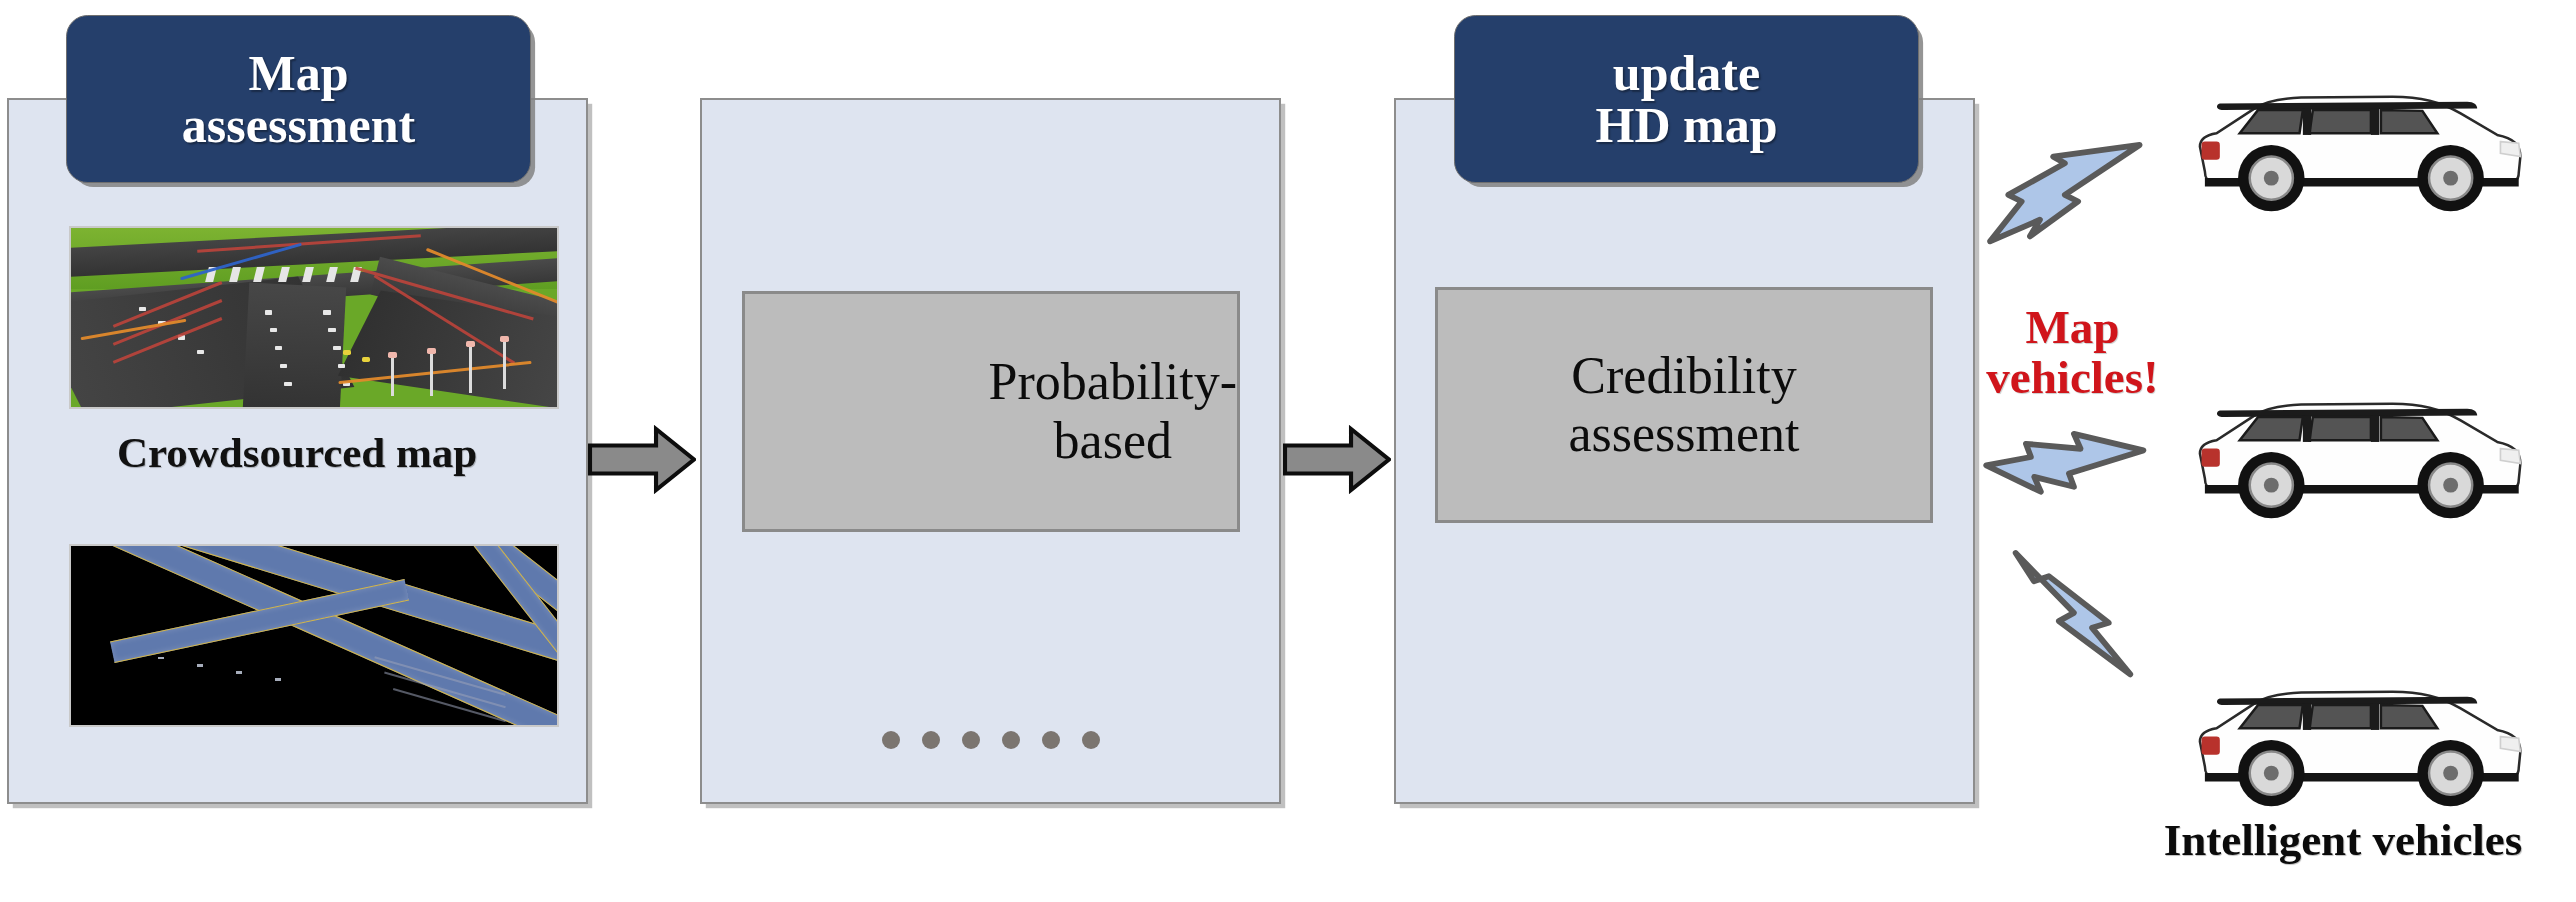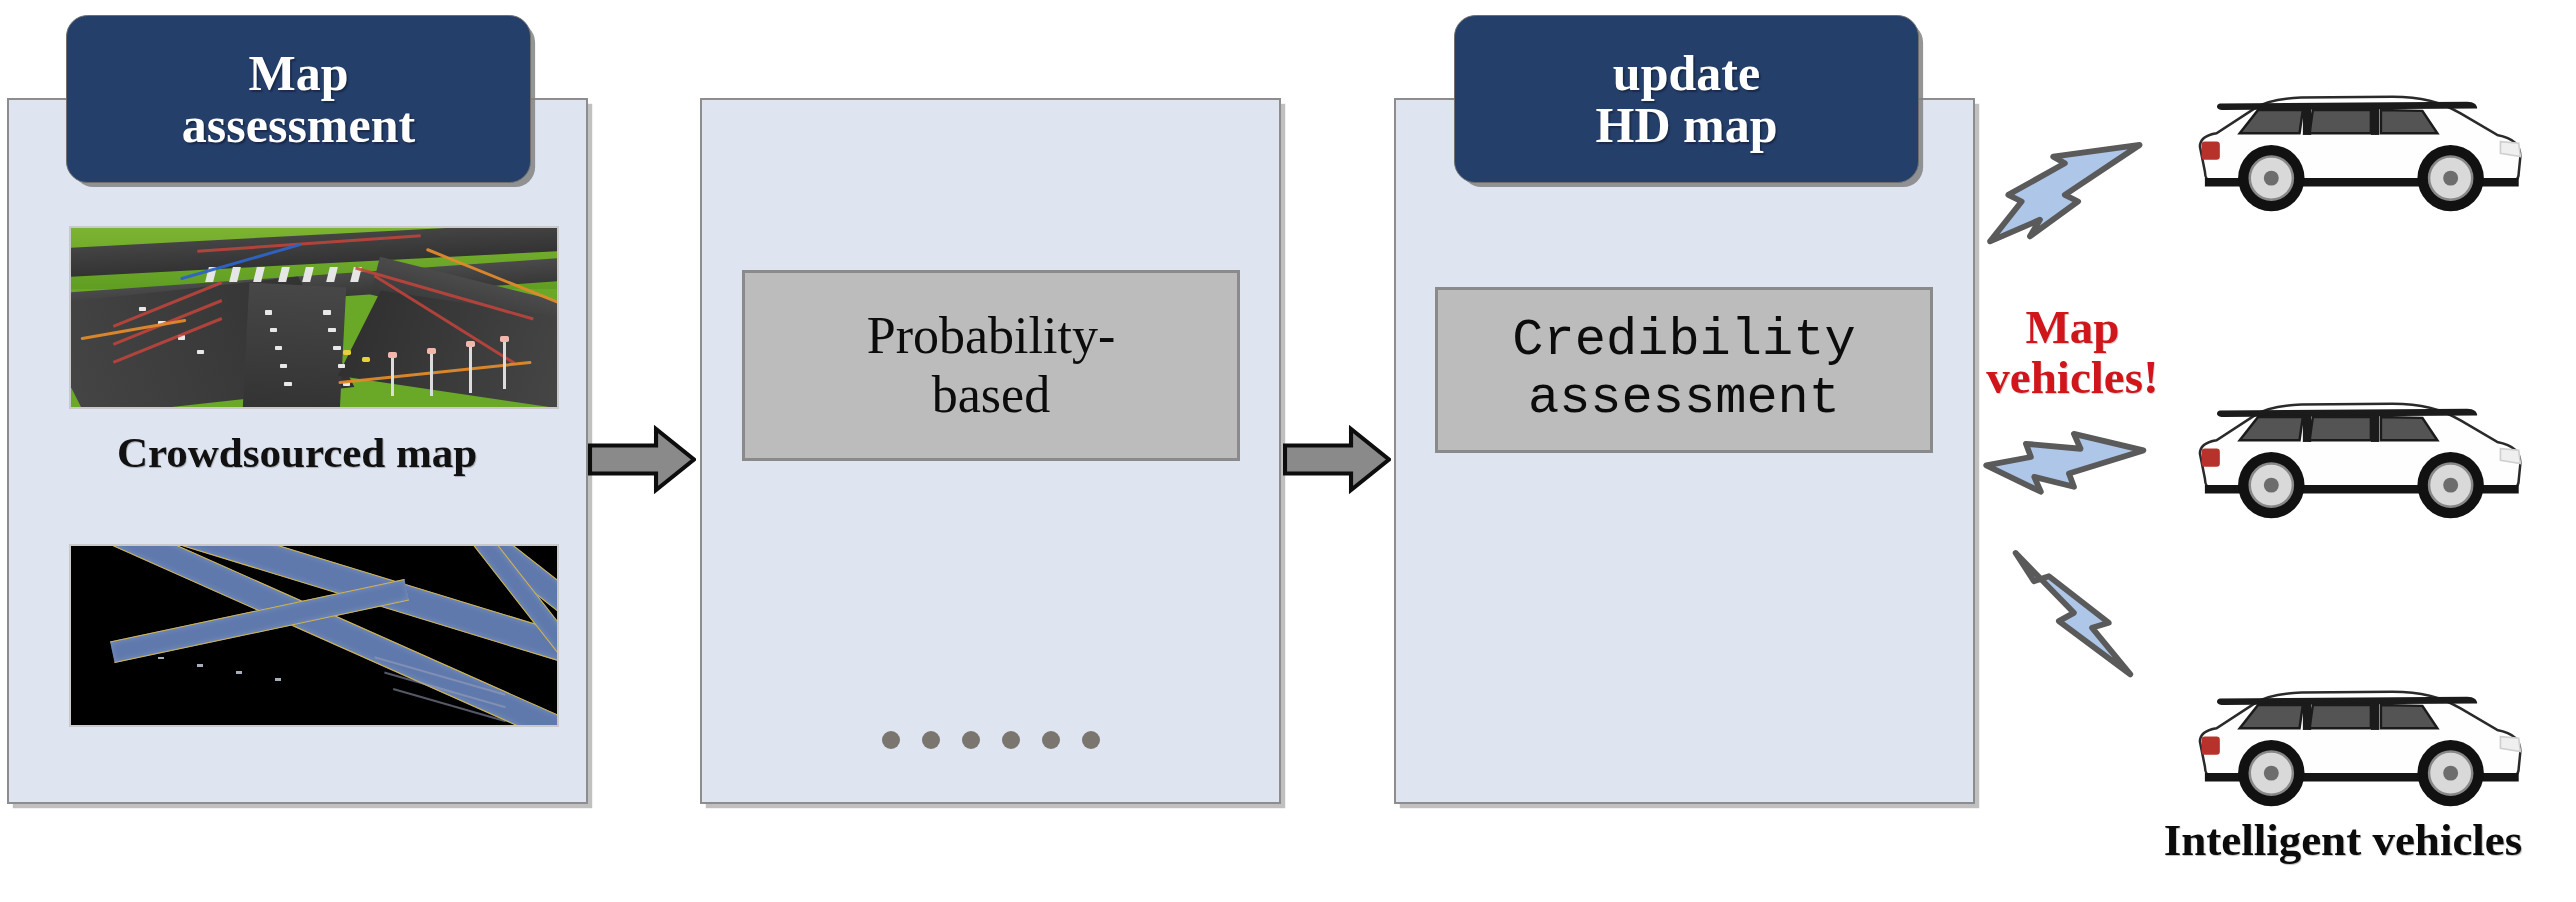--- a/index.html
+++ b/index.html
@@ -112,23 +112,23 @@
     position:absolute;
     background:#bcbcbc;
     border:3.3px solid #8a8a8a;
     box-sizing:border-box;
     display:flex;align-items:center;justify-content:center;
     text-align:center;
     font-size:52px;
     line-height:1.12;
     color:#0c0c0c;
   }
-  .gbox.g1{left:742px; top:270px; width:498px; height:191px;}
+  .gbox.g1{left:742px; top:291px; width:498px; height:241px;justify-content:flex-end;}
   .gbox.g2{left:742px; top:565px; width:498px; height:100px;}
-  .gbox.g3{left:1435px;top:287px; width:498px; height:166px;font-family:Liberation Mono, monospace;}
+  .gbox.g3{left:1435px;top:287px; width:498px; height:236px;}
   .gbox.g4{left:1435px;top:565px; width:498px; height:100px;}
   .gbox span{display:block;white-space:pre;}
 
   
   .dots{position:absolute;left:742px;top:731px;width:498px;
     display:flex;justify-content:center;gap:21.6px;}
   .dots i{display:block;width:18.3px;height:18.3px;border-radius:50%;background:#7b7570;}
 
   
   .barrow{position:absolute;width:108px;height:71px;}

